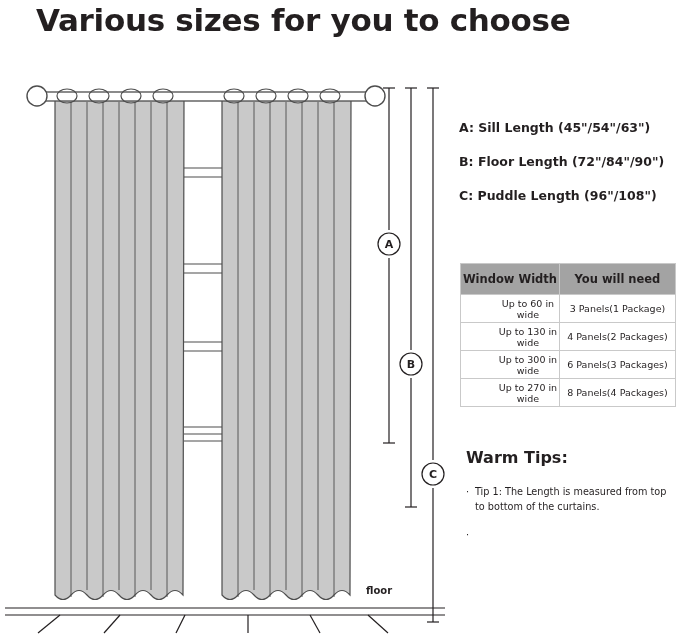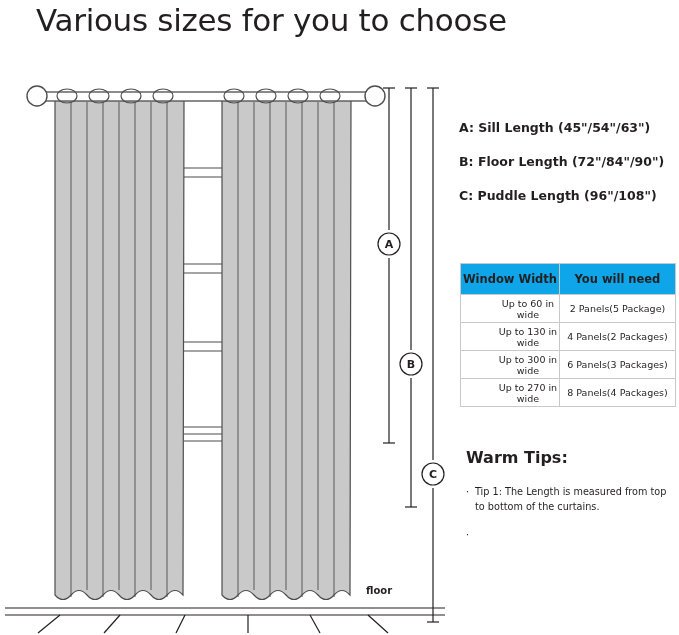--- a/index.html
+++ b/index.html
@@ -16,21 +16,21 @@
     overflow: hidden;
   }
 
   
   #title {
     position: absolute;
     left: 36px;
     top: 2px;
     width: 620px;
     font-size: 31px;
-    font-weight: normal;
+    font-weight: bold;
     letter-spacing: -0.3px;
     color: #231f20;
     white-space: nowrap;
   }
 
   
   #diagram {
     position: absolute;
     left: 0;
     top: 70px;
@@ -63,21 +63,21 @@
     font-size: 9.5px;
   }
   #size-table th, #size-table td {
     border: 1px solid #c9c9c9;
     text-align: center;
     padding: 0;
     height: 27px;
     color: #231f20;
   }
   #size-table thead th {
-    background: #0ea5e9;
+    background: #a3a3a3;
     font-size: 11.5px;
     font-weight: bold;
     height: 30px;
   }
   #size-table td.col-left { width: 46%; padding-left: 36px; }
   #size-table td.col-right { width: 54%; }
 
   
   #tips {
     position: absolute;
@@ -234,21 +234,21 @@
 <table id="size-table">
   <thead>
     <tr>
       <th>Window Width</th>
       <th>You will need</th>
     </tr>
   </thead>
   <tbody>
     <tr>
       <td class="col-left">Up to 60 in wide</td>
-      <td class="col-right">2 Panels(5 Package)</td>
+      <td class="col-right">3 Panels(1 Package)</td>
     </tr>
     <tr>
       <td class="col-left">Up to 130 in wide</td>
       <td class="col-right">4 Panels(2 Packages)</td>
     </tr>
     <tr>
       <td class="col-left">Up to 300 in wide</td>
       <td class="col-right">6 Panels(3 Packages)</td>
     </tr>
     <tr>

